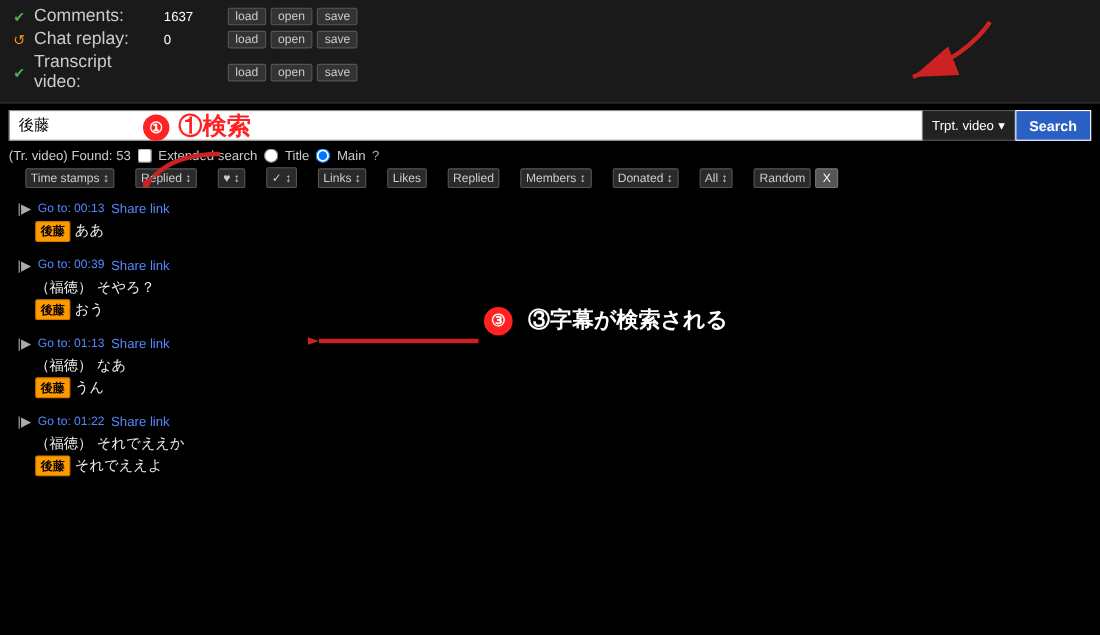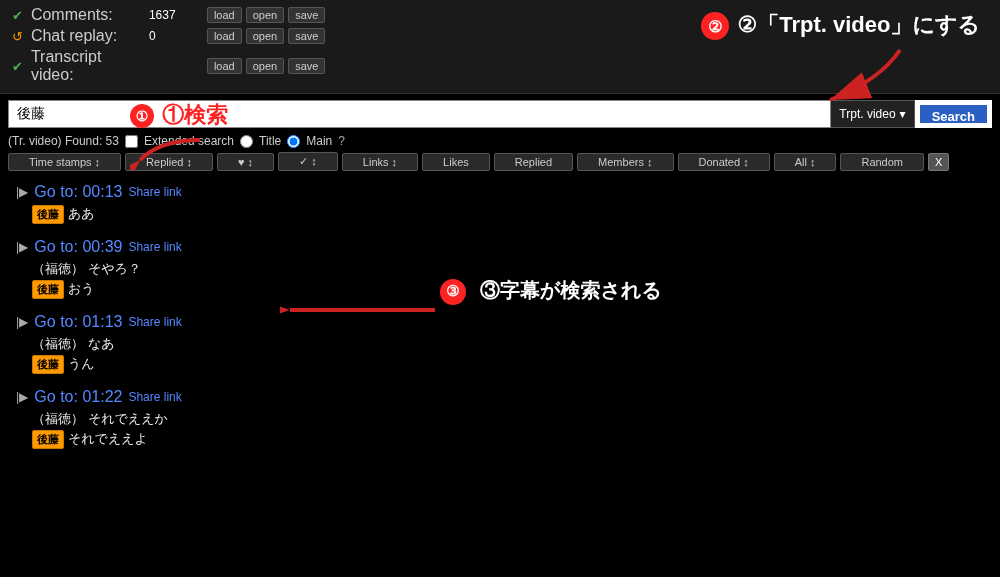--- a/index.html
+++ b/index.html
@@ -86,21 +86,21 @@
       height: 28px;
       display: flex;
       align-items: center;
       gap: 4px;
       white-space: nowrap;
     }
 
     .search-btn {
       background: #2a5fc4;
       color: #fff;
-      border: 5px solid #ffffff;
+      border: 1px solid #ffffff;
       padding: 4px 12px;
       font-size: 13px;
       cursor: pointer;
       height: 28px;
       font-weight: bold;
     }
 
     .filter-row {
       display: flex;
       align-items: center;
@@ -120,25 +120,26 @@
       align-items: center;
       gap: 4px;
       margin: 4px 8px 8px;
       flex-wrap: wrap;
     }
 
     .sort-btn {
       background: #2a2a2a;
       color: #ccc;
       border: 1px solid #555;
-      padding: 2px 20px;
+      padding: 2px 4px;
       font-size: 11px;
       cursor: pointer;
       border-radius: 2px;
       white-space: nowrap;
+      margin-left: 15px;
     }
 
     .sort-btn-x {
       background: #555;
       color: #fff;
       border: 1px solid #777;
       padding: 2px 6px;
       font-size: 11px;
       cursor: pointer;
       border-radius: 2px;
@@ -160,21 +161,21 @@
       margin-bottom: 4px;
     }
 
     .goto-icon {
       color: #aaa;
       font-size: 12px;
     }
 
     .goto-link {
       color: #5588ff;
-      font-size: 16px;
+      font-size: 11px;
       cursor: pointer;
       text-decoration: none;
     }
 
     .share-link {
       color: #5588ff;
       font-size: 12px;
       cursor: pointer;
       text-decoration: none;
     }
@@ -336,24 +337,20 @@
     </div>
     <div class="chat-line">
       <span class="highlight-tag">後藤</span>
       <span class="msg-text">それでええよ</span>
     </div>
   </div>
 
 </div>
 
 <div style="position:absolute; top:10px; right:20px; pointer-events:none;">
-  <span style="color:#fff; font-size:22px; font-weight:bold; font-family:Arial,sans-serif;">
-    <span style="display:inline-flex;align-items:center;justify-content:center;background:#ff2222;color:#fff;border-radius:50%;width:28px;height:28px;font-size:16px;font-weight:bold;vertical-align:middle;margin-right:2px;">②</span>
-    <span>②「Trpt. video」にする</span>
-  </span>
   
   <svg width="120" height="70" style="display:block; margin-left: auto; margin-right: 60px;">
     <defs>
       <marker id="arrowhead2" markerWidth="10" markerHeight="7" refX="10" refY="3.5" orient="auto">
         <polygon points="0 0, 10 3.5, 0 7" fill="#cc2222"></polygon>
       </marker>
     </defs>
     <path d="M 100 10 Q 80 40 30 60" stroke="#cc2222" stroke-width="4" fill="none" marker-end="url(#arrowhead2)"></path>
   </svg>
 </div>

